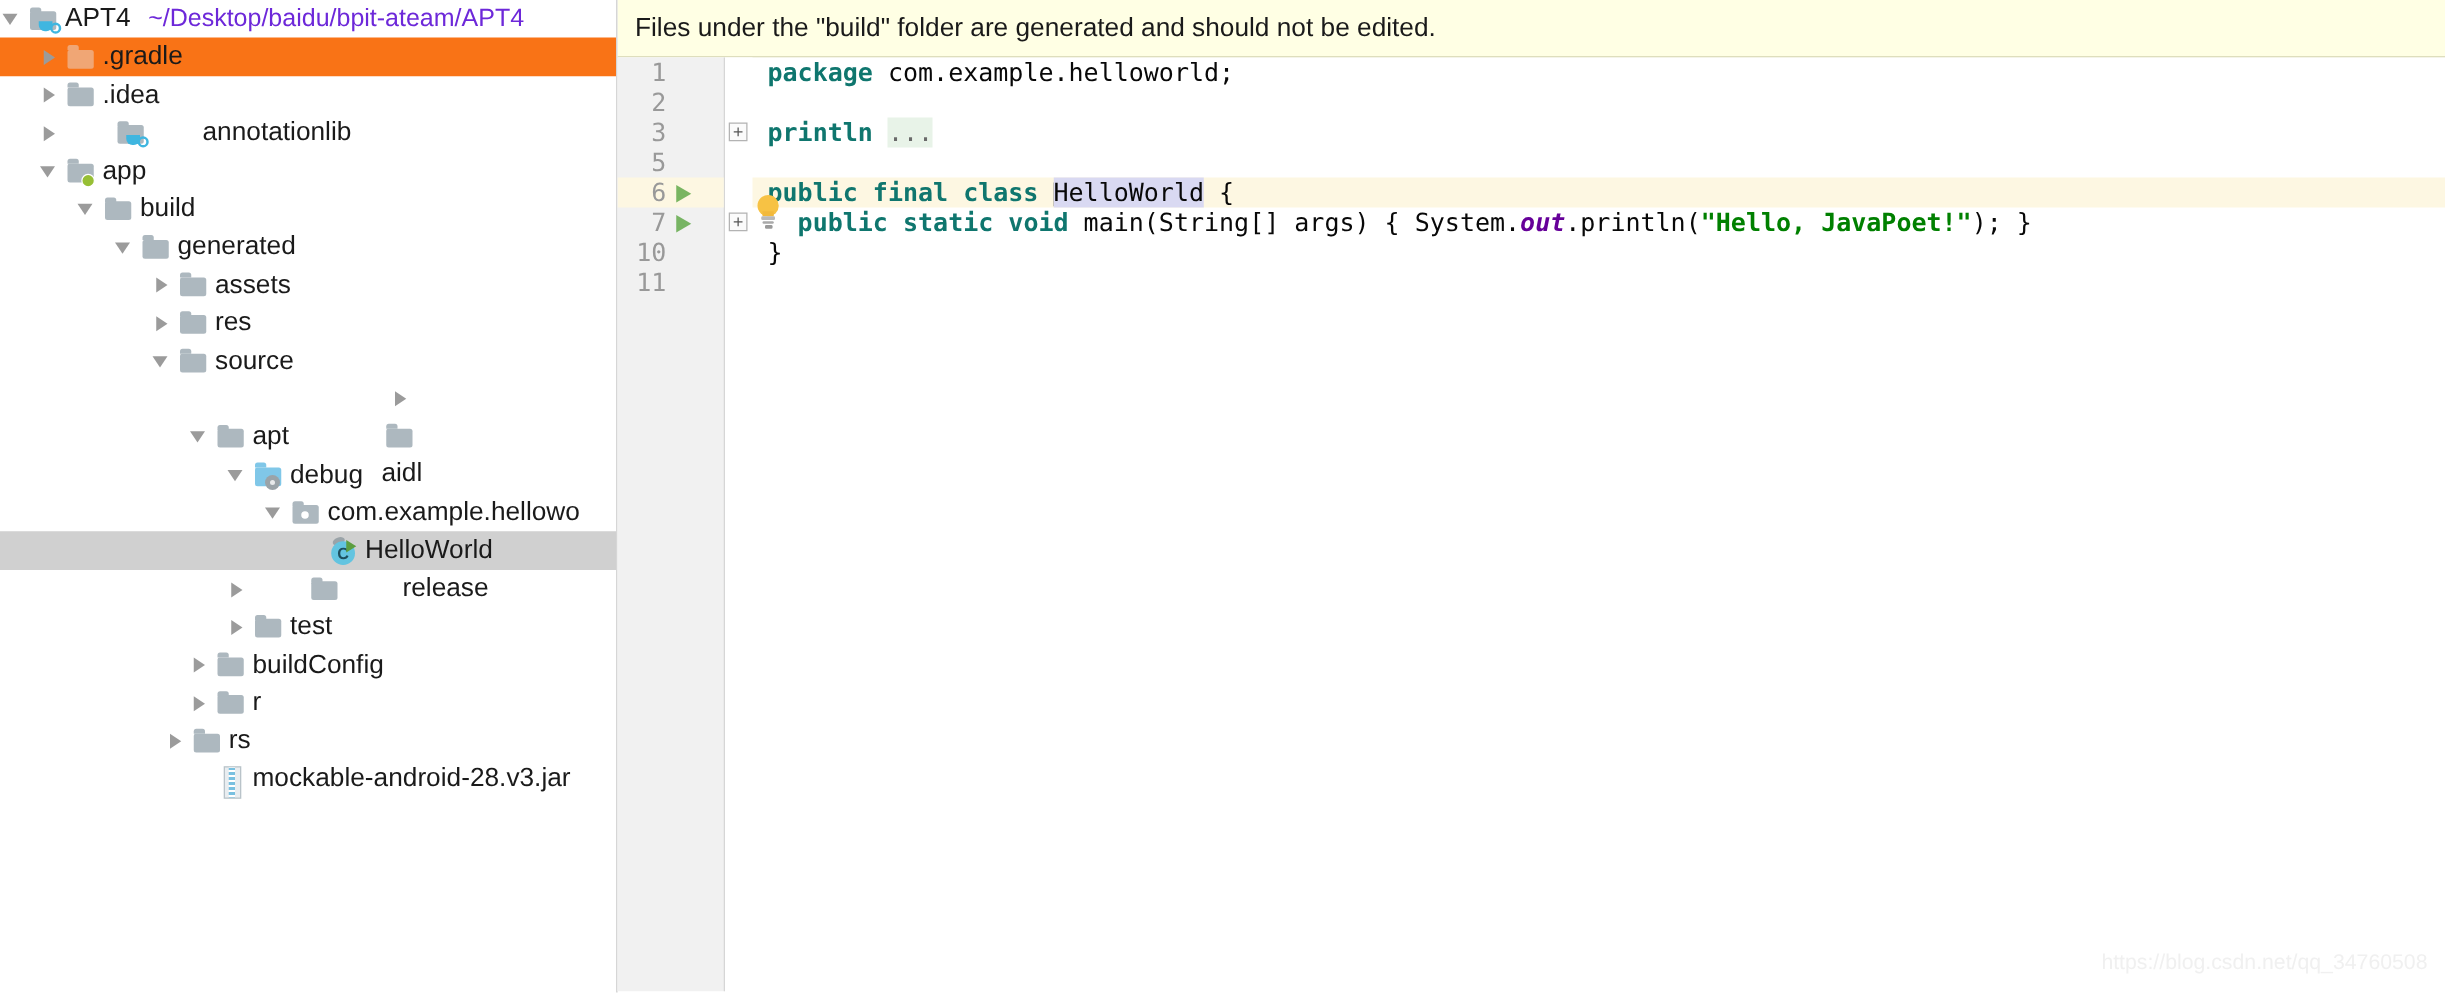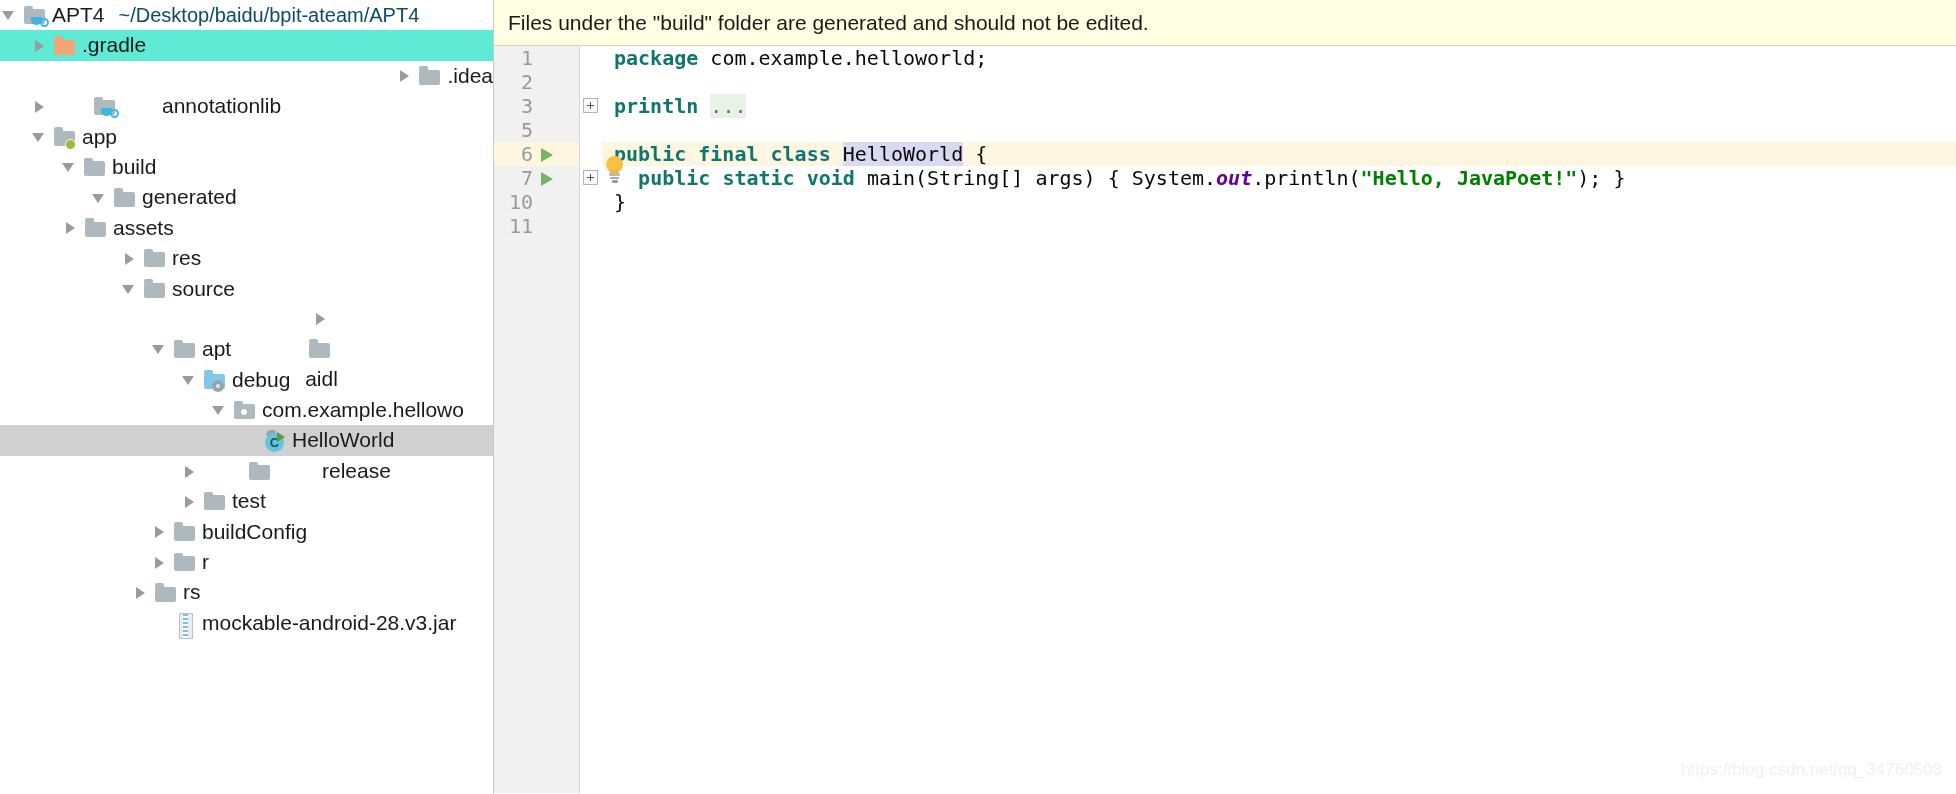--- a/index.html
+++ b/index.html
@@ -13,39 +13,39 @@
   
   #tree-panel{
     position:relative;width:493px;height:794px;background:#ffffff;
     overflow:hidden;flex:0 0 493px;
   }
   .tree-row{
     position:relative;display:flex;align-items:center;
     height:30.4px;line-height:30.4px;white-space:nowrap;
     font-size:21px;color:#1a1a1a;
   }
-  .tree-row.excluded{background:#5eead4;}
+  .tree-row.excluded{background:#f97316;}
   .tree-row.selected{background:#d0d0d0;}
   .arrow{
     flex:0 0 auto;width:22px;height:30px;position:relative;
   }
   .arrow.collapsed::before{
     content:"";position:absolute;left:5px;top:9.5px;
     border-left:9px solid #9b9b9b;border-top:6.5px solid transparent;
     border-bottom:6.5px solid transparent;
   }
   .arrow.expanded::before{
     content:"";position:absolute;left:2px;top:11px;
     border-top:9px solid #9b9b9b;border-left:6.5px solid transparent;
     border-right:6.5px solid transparent;
   }
   .arrow.none::before{content:none;}
   .tree-icon{flex:0 0 auto;width:26px;height:30px;position:relative;margin-right:4px;}
   .tree-label{flex:0 0 auto;}
-  .tree-path{color:#0c4a6e;font-size:20px;margin-left:14px;}
+  .tree-path{color:#6d28d9;font-size:20px;margin-left:14px;}
 
   
   .fol{position:absolute;left:2px;top:9px;width:21px;height:15px;border-radius:1.5px 2px 2px 2px;}
   .fol::before{content:"";position:absolute;left:0;top:-3.5px;width:9px;height:4px;border-radius:2px 2px 0 0;background:inherit;}
   .ic-folder .fol{background:#adb8bf;}
   .ic-folder-orange .fol{background:#f0a675;}
   .ic-folder-blue .fol{background:#80c7e8;}
   
   .cup{position:absolute;left:9px;top:17px;width:13px;height:9px;}
   .cup::before{content:"";position:absolute;left:0;top:0;width:11px;height:8px;
@@ -150,21 +150,21 @@
     </div>
 
     <div id="tree-rows">
         <div class="tree-row excluded" style="padding-left: 30px;">
           <span class="arrow collapsed"></span>
           <span class="tree-icon ic-folder-orange">
             <span class="fol"></span>
           </span>
           <span class="tree-label">.gradle</span>
         </div>
-        <div class="tree-row" style="padding-left: 30px; justify-content: flex-end;">
+        <div class="tree-row" style="padding-left: 30px;">
           <span class="arrow collapsed"></span>
           <span class="tree-icon ic-folder">
             <span class="fol"></span>
           </span>
           <span class="tree-label">.idea</span>
         </div>
         <div class="tree-row" style="padding-left: 30px; gap: 40px;">
           <span class="arrow collapsed"></span>
           <span class="tree-icon ic-folder">
             <span class="fol"></span>
@@ -187,21 +187,21 @@
           </span>
           <span class="tree-label">build</span>
         </div>
         <div class="tree-row" style="padding-left: 90px;">
           <span class="arrow expanded"></span>
           <span class="tree-icon ic-folder">
             <span class="fol"></span>
           </span>
           <span class="tree-label">generated</span>
         </div>
-        <div class="tree-row" style="padding-left: 61px;">
+        <div class="tree-row" style="padding-left: 120px;">
           <span class="arrow collapsed"></span>
           <span class="tree-icon ic-folder">
             <span class="fol"></span>
           </span>
           <span class="tree-label">assets</span>
         </div>
         <div class="tree-row" style="padding-left: 120px; align-items: center;">
           <span class="arrow collapsed"></span>
           <span class="tree-icon ic-folder">
             <span class="fol"></span>

